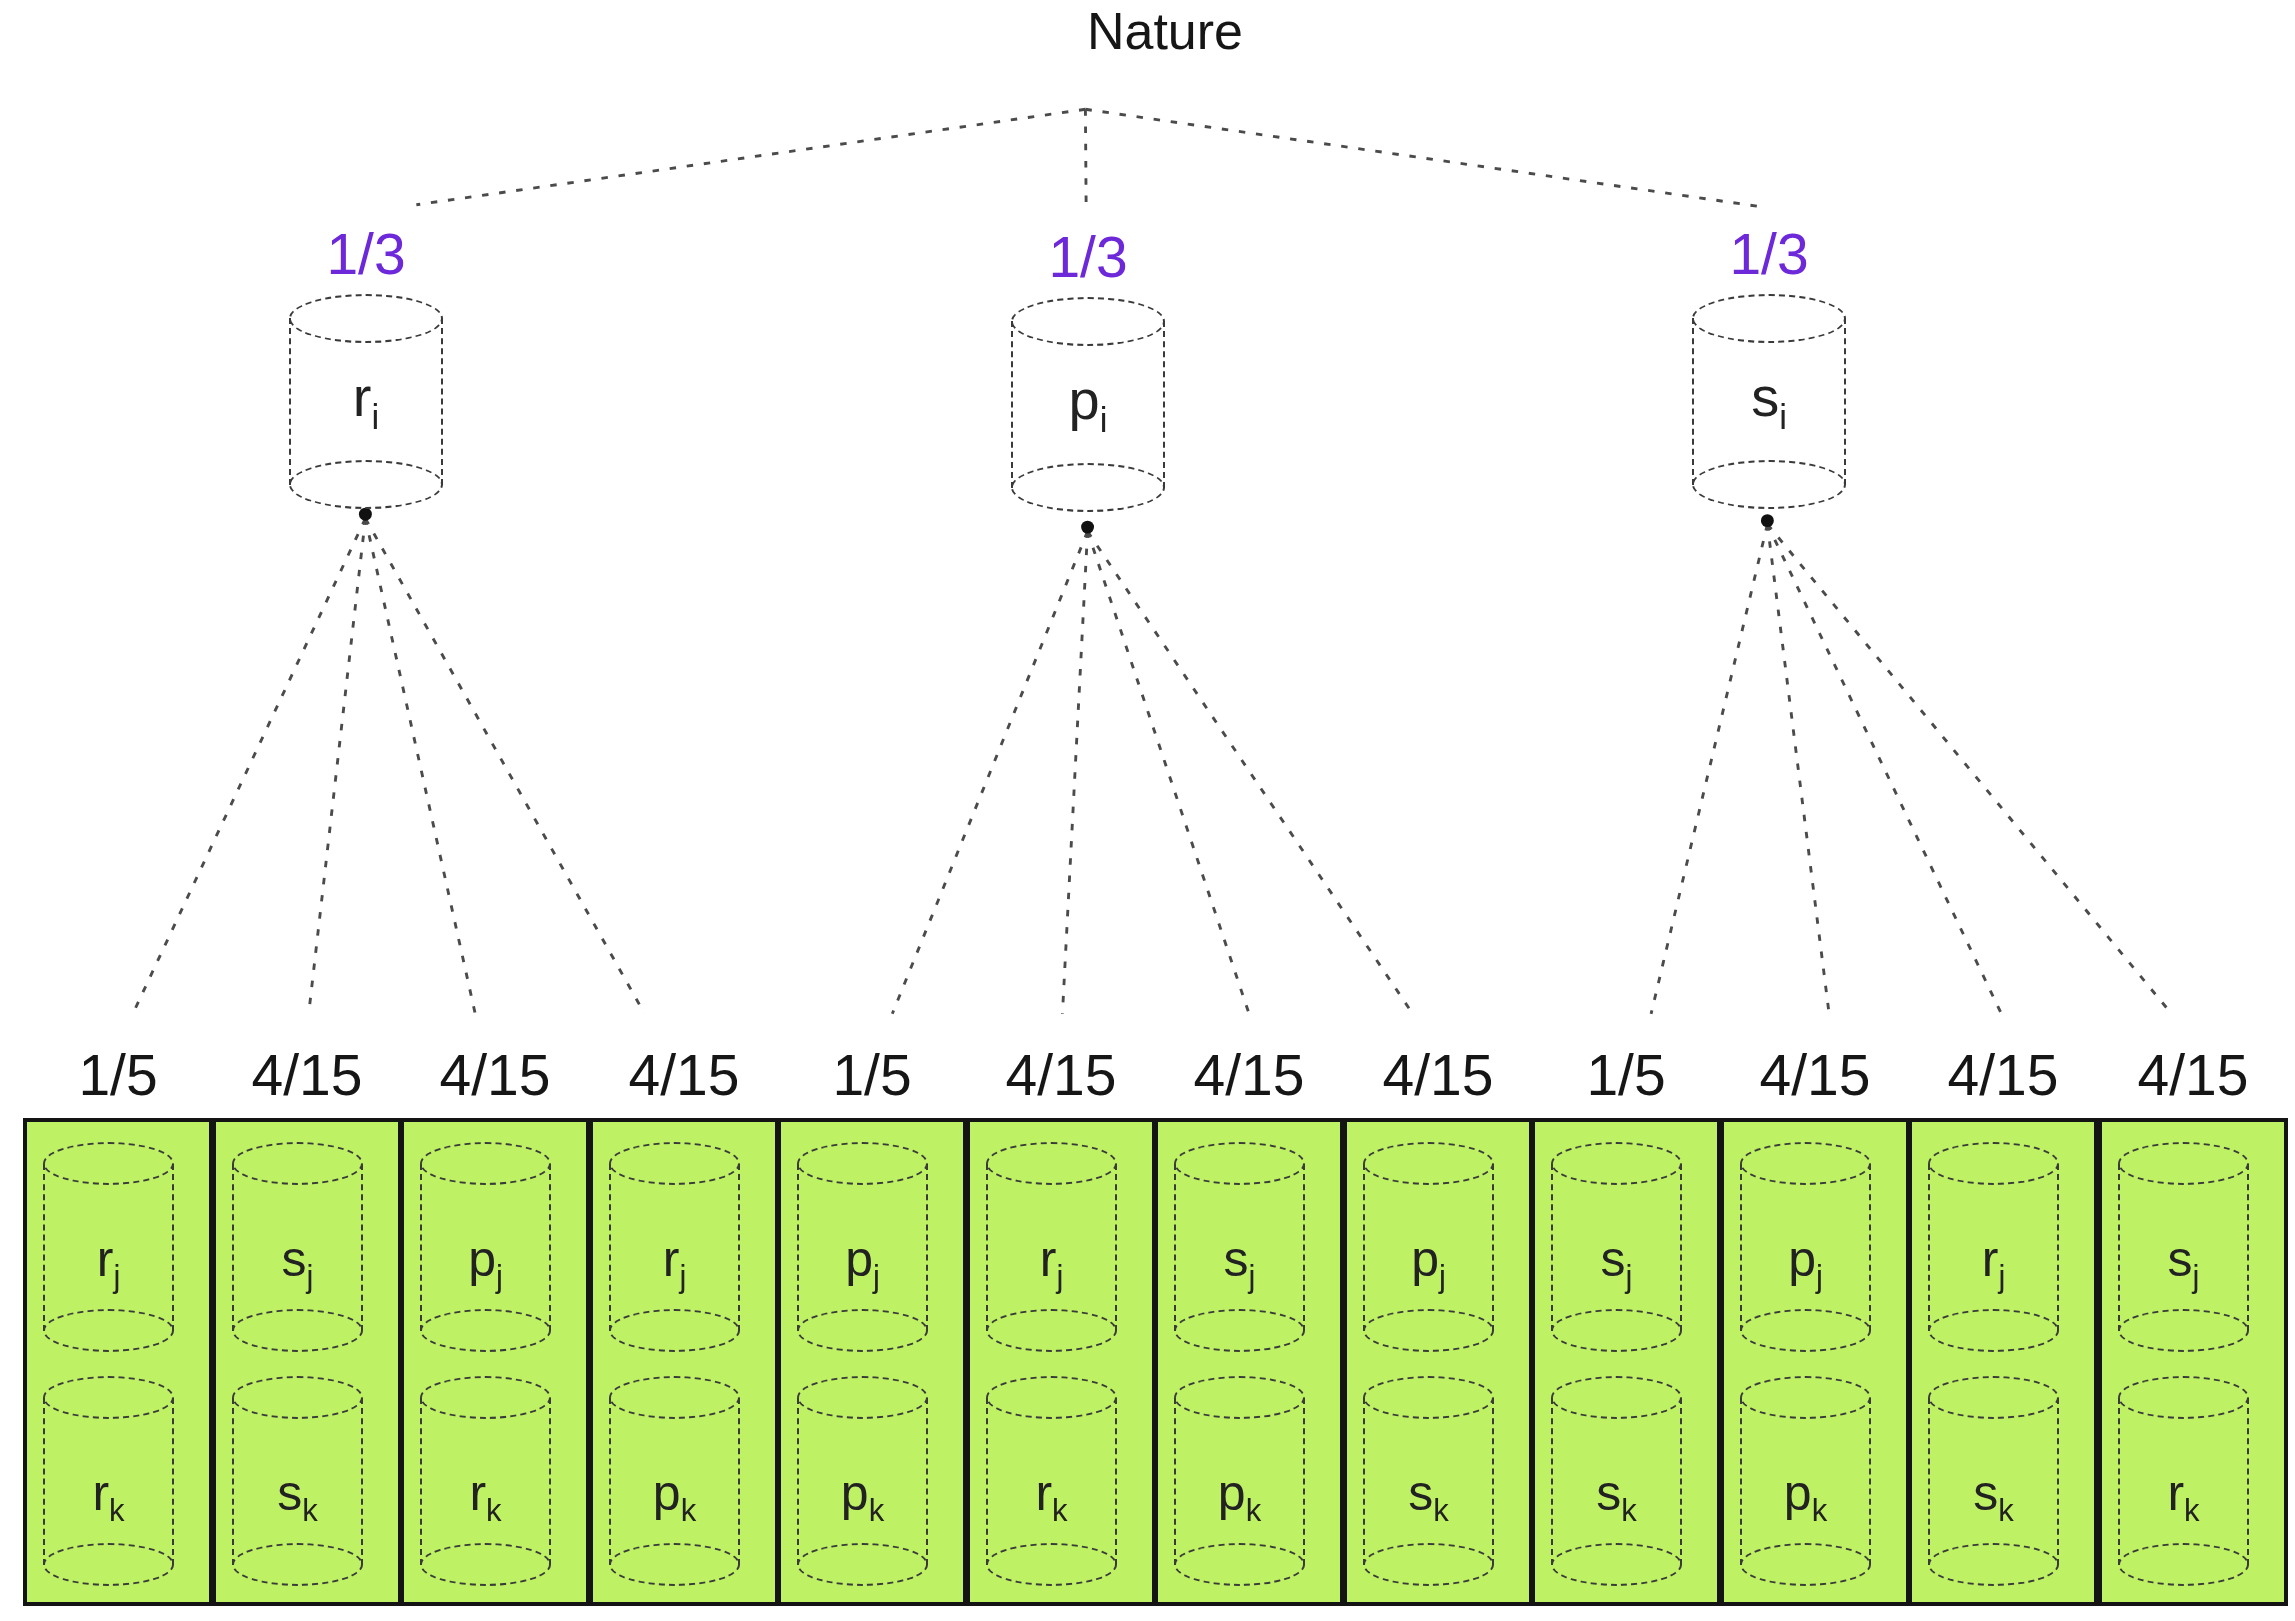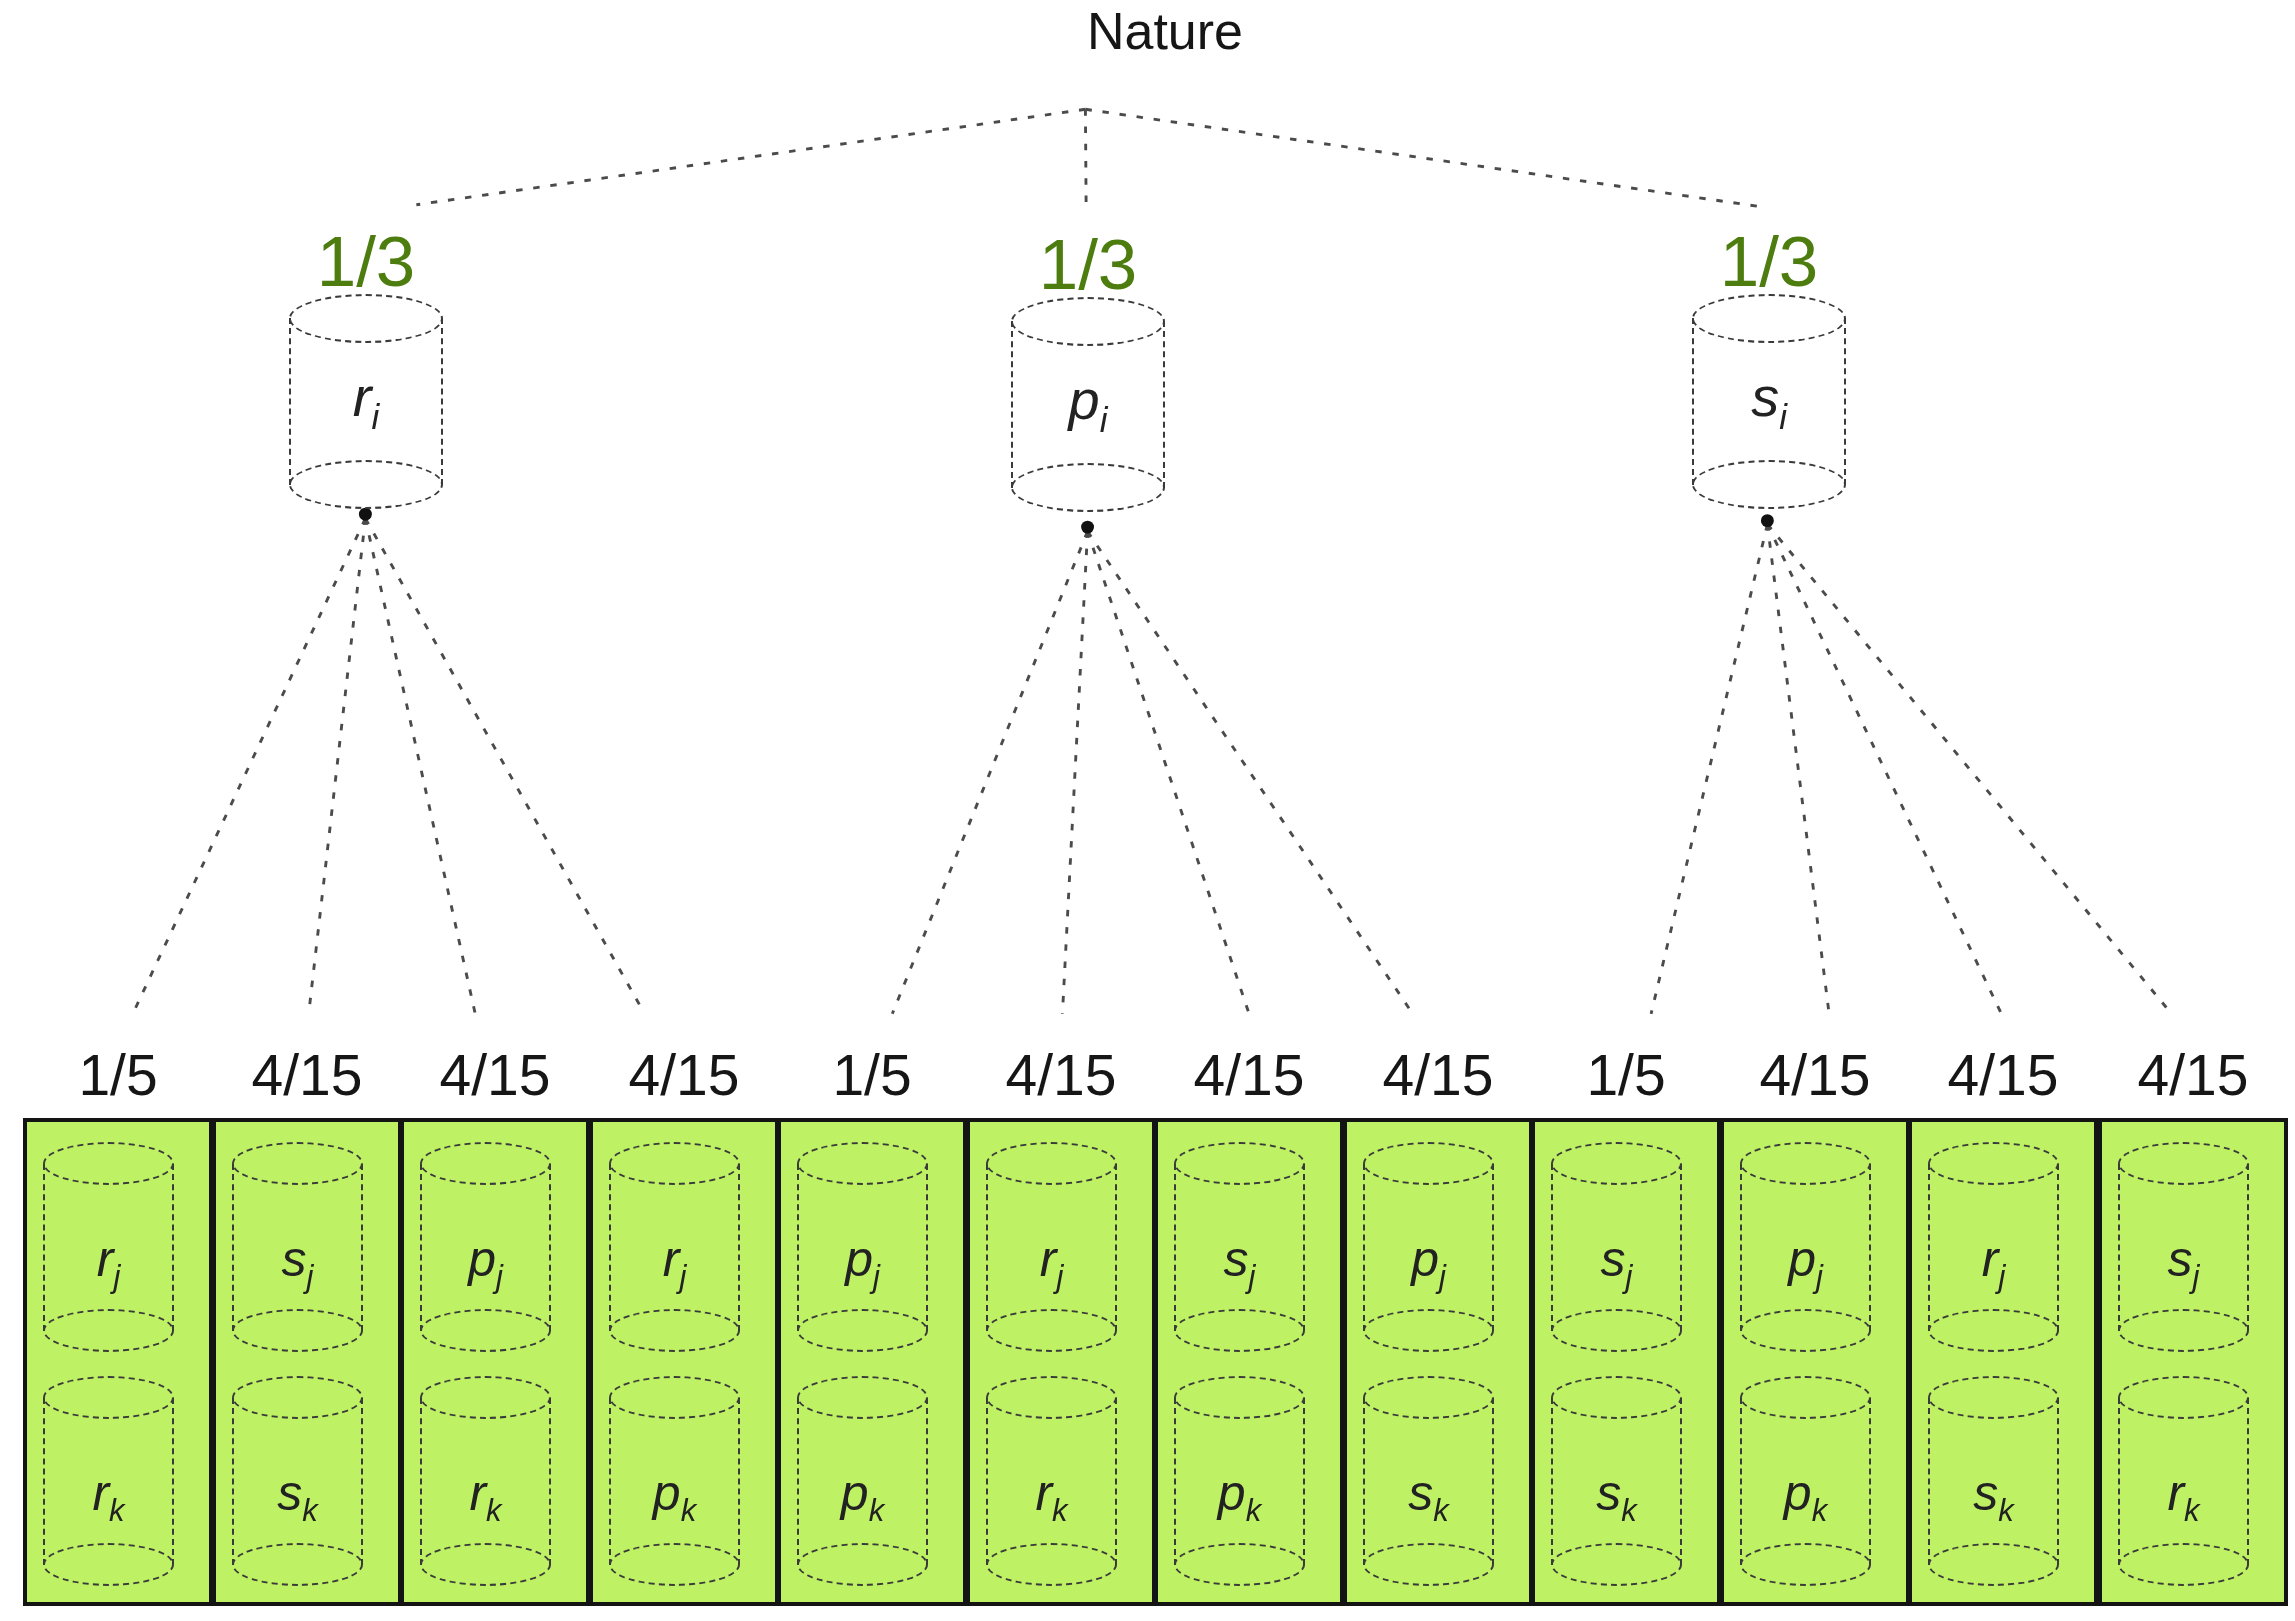--- a/index.html
+++ b/index.html
@@ -16,28 +16,28 @@
   
   .cyl{position:absolute;--ry:24.4px;--stroke:#3a3a3a;}
   .cyl .etop{position:absolute;top:0;left:0;right:0;height:calc(var(--ry)*2);
              border:2.2px dashed var(--stroke);border-radius:50%;box-sizing:border-box;}
   .cyl .ebot{position:absolute;bottom:0;left:0;right:0;height:calc(var(--ry)*2);
              border:2.2px dashed var(--stroke);border-radius:50%;box-sizing:border-box;}
   .cyl .side{position:absolute;top:var(--ry);bottom:var(--ry);left:0;right:0;
              border-left:2.2px dashed var(--stroke);border-right:2.2px dashed var(--stroke);
              box-sizing:border-box;}
   .clabel{position:absolute;left:0;right:0;top:50%;transform:translateY(-52%);
-          text-align:center;color:#222;font-style:italic;}
+          text-align:center;color:#222;}
   .clabel sub{font-size:0.62em;vertical-align:-0.35em;}
 
   
   .tnode{width:154px;height:215px;}
   .tnode .clabel{font-size:56px;}
   .tnode .prob{position:absolute;top:-73px;left:-43px;right:-43px;text-align:center;
-               font-size:71px;color:#4d7c0f;}
+               font-size:57px;color:#6d28d9;}
 
   
   .obox{position:absolute;top:1118px;width:190px;height:488px;
         border:4.3px solid #141414;box-sizing:border-box;background:#bef264;}
   .obox .prob{position:absolute;top:-80px;left:-14.4px;right:-14.4px;text-align:center;
               font-size:57px;color:#161616;}
   .obox .cyl{left:16px;width:131px;height:210px;--ry:21.5px;}
   .obox .cyl.c1{top:20px;}
   .obox .cyl.c2{top:254px;}
   .obox .clabel{font-size:50px;margin-top:17px;}

